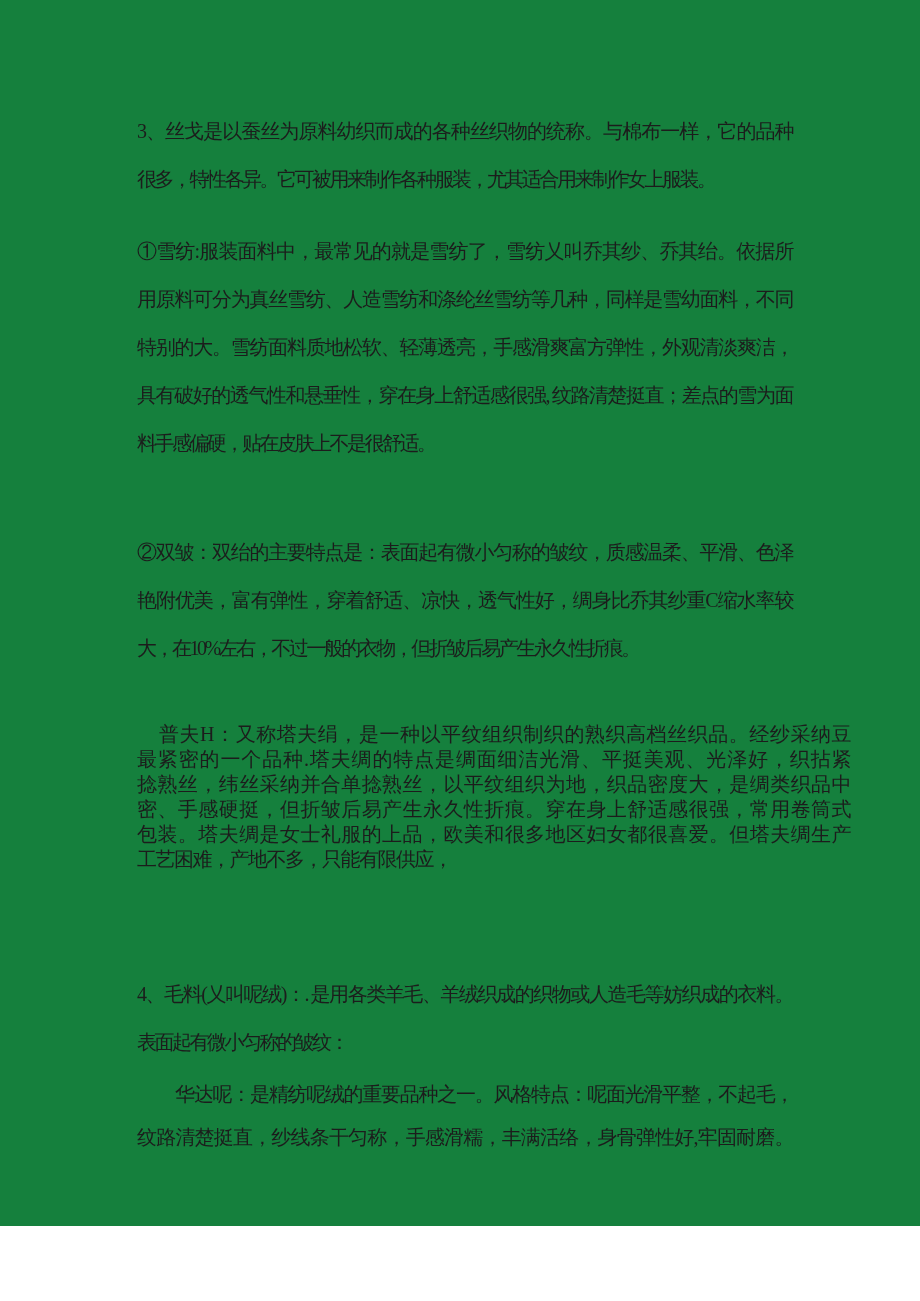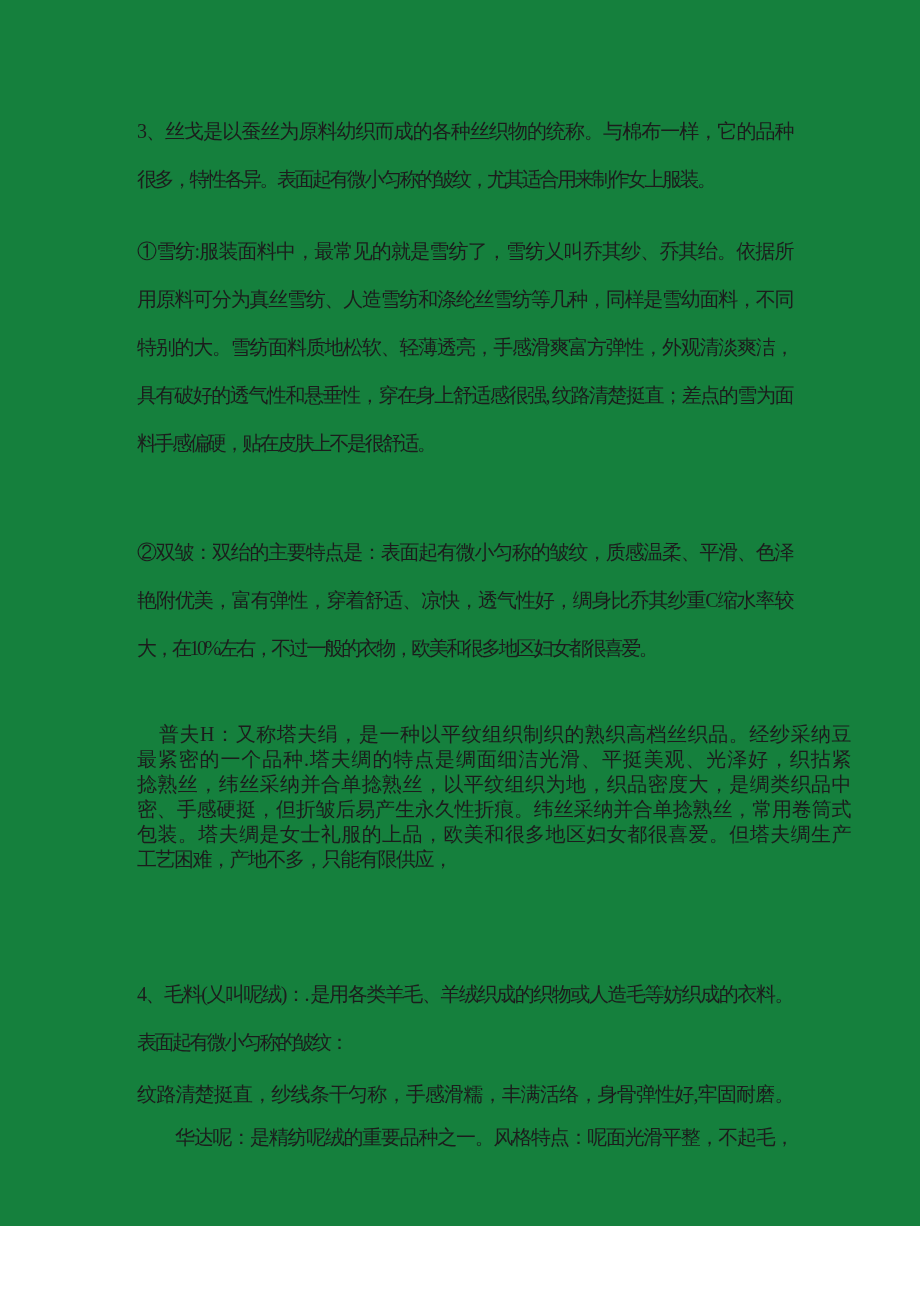--- a/index.html
+++ b/index.html
@@ -50,50 +50,50 @@
   .p-wool-intro   { top: 970px; }
   .p-gabardine    { top: 1073px; line-height: 43px; }
 </style>
 </head>
 <body>
 
 <div class="doc-page">
 
   <div class="para p-silk-intro">
     <span class="line fill">3、丝戈是以蚕丝为原料幼织而成的各种丝织物的统称。与棉布一样，它的品种</span>
-    <span class="line">很多，特性各异。表面起有微小匀称的皱纹，尤其适合用来制作女上服装。</span>
+    <span class="line">很多，特性各异。它可被用来制作各种服装，尤其适合用来制作女上服装。</span>
   </div>
 
   <div class="para p-chiffon">
     <span class="line fill">①雪纺:服装面料中，最常见的就是雪纺了，雪纺乂叫乔其纱、乔其绐。依据所</span>
     <span class="line fill">用原料可分为真丝雪纺、人造雪纺和涤纶丝雪纺等几种，同样是雪幼面料，不同</span>
     <span class="line fill">特别的大。雪纺面料质地松软、轻薄透亮，手感滑爽富方弹性，外观清淡爽洁，</span>
     <span class="line fill">具有破好的透气性和悬垂性，穿在身上舒适感很强, 纹路清楚挺直；差点的雪为面</span>
     <span class="line">料手感偏硬，贴在皮肤上不是很舒适。</span>
   </div>
 
   <div class="para p-crepe">
     <span class="line fill">②双皱：双绐的主要特点是：表面起有微小匀称的皱纹，质感温柔、平滑、色泽</span>
     <span class="line fill">艳附优美，富有弹性，穿着舒适、凉快，透气性好，绸身比乔其纱重C缩水率较</span>
-    <span class="line">大，在10%左右，不过一般的衣物，欧美和很多地区妇女都很喜爱。</span>
+    <span class="line">大，在10%左右，不过一般的衣物，但折皱后易产生永久性折痕。</span>
   </div>
 
   <div class="para para-tight p-taffeta">
     <span class="line fill indent-1">普夫H：又称塔夫绢，是一种以平纹组织制织的熟织高档丝织品。经纱采纳豆</span>
     <span class="line fill">最紧密的一个品种.塔夫绸的特点是绸面细洁光滑、平挺美观、光泽好，织拈紧</span>
     <span class="line fill">捻熟丝，纬丝采纳并合单捻熟丝，以平纹组织为地，织品密度大，是绸类织品中</span>
-    <span class="line fill">密、手感硬挺，但折皱后易产生永久性折痕。纬丝采纳并合单捻熟丝，常用卷筒式</span>
+    <span class="line fill">密、手感硬挺，但折皱后易产生永久性折痕。穿在身上舒适感很强，常用卷筒式</span>
     <span class="line fill">包装。塔夫绸是女士礼服的上品，欧美和很多地区妇女都很喜爱。但塔夫绸生产</span>
     <span class="line">工艺困难，产地不多，只能有限供应，</span>
   </div>
 
 
   <div class="para p-wool-intro">
     <span class="line fill">4、毛料(乂叫呢绒)：. 是用各类羊毛、羊绒织成的织物或人造毛等妨织成的衣料。</span>
     <span class="line">表面起有微小匀称的皱纹：</span>
   </div>
 
   <div class="para p-gabardine">
+    <span class="line fill indent-2">华达呢：是精纺呢绒的重要品种之一。风格特点：呢面光滑平整，不起毛，</span>
     <span class="line fill">纹路清楚挺直，纱线条干匀称，手感滑糯，丰满活络，身骨弹性好,牢固耐磨。</span>
-    <span class="line fill indent-2">华达呢：是精纺呢绒的重要品种之一。风格特点：呢面光滑平整，不起毛，</span>
   </div>
 
 </div>
 
 </body></html>

